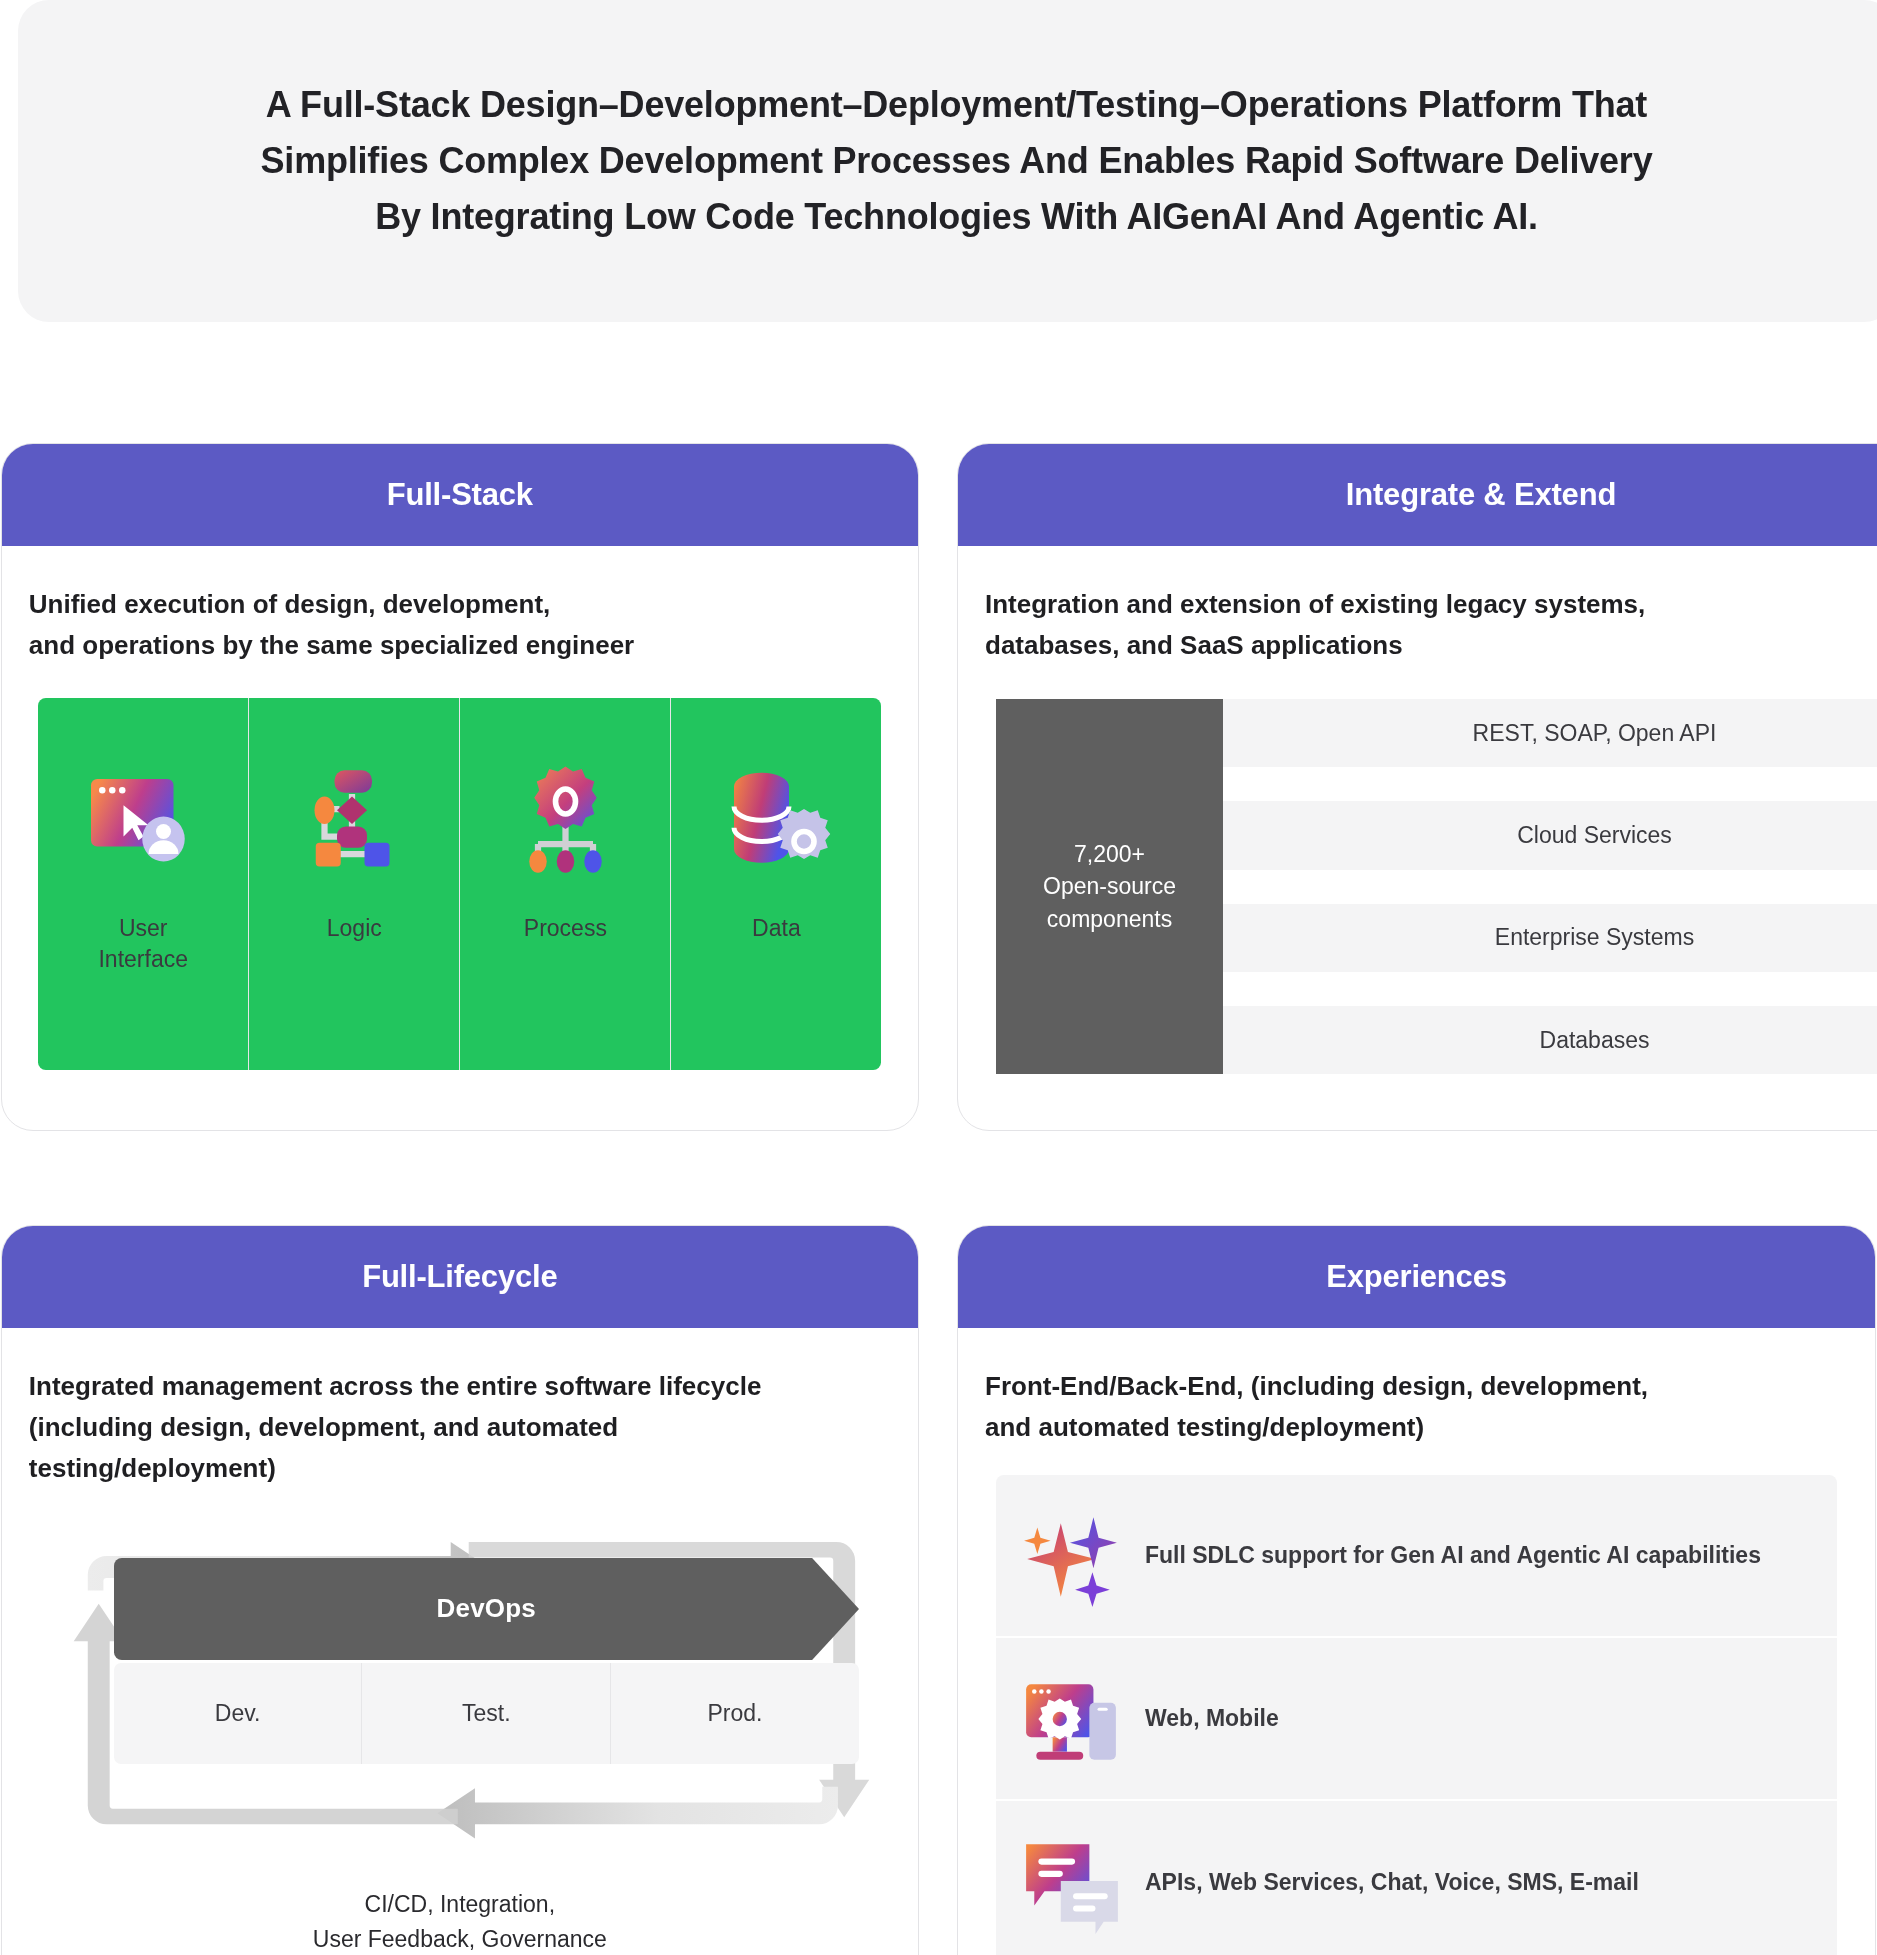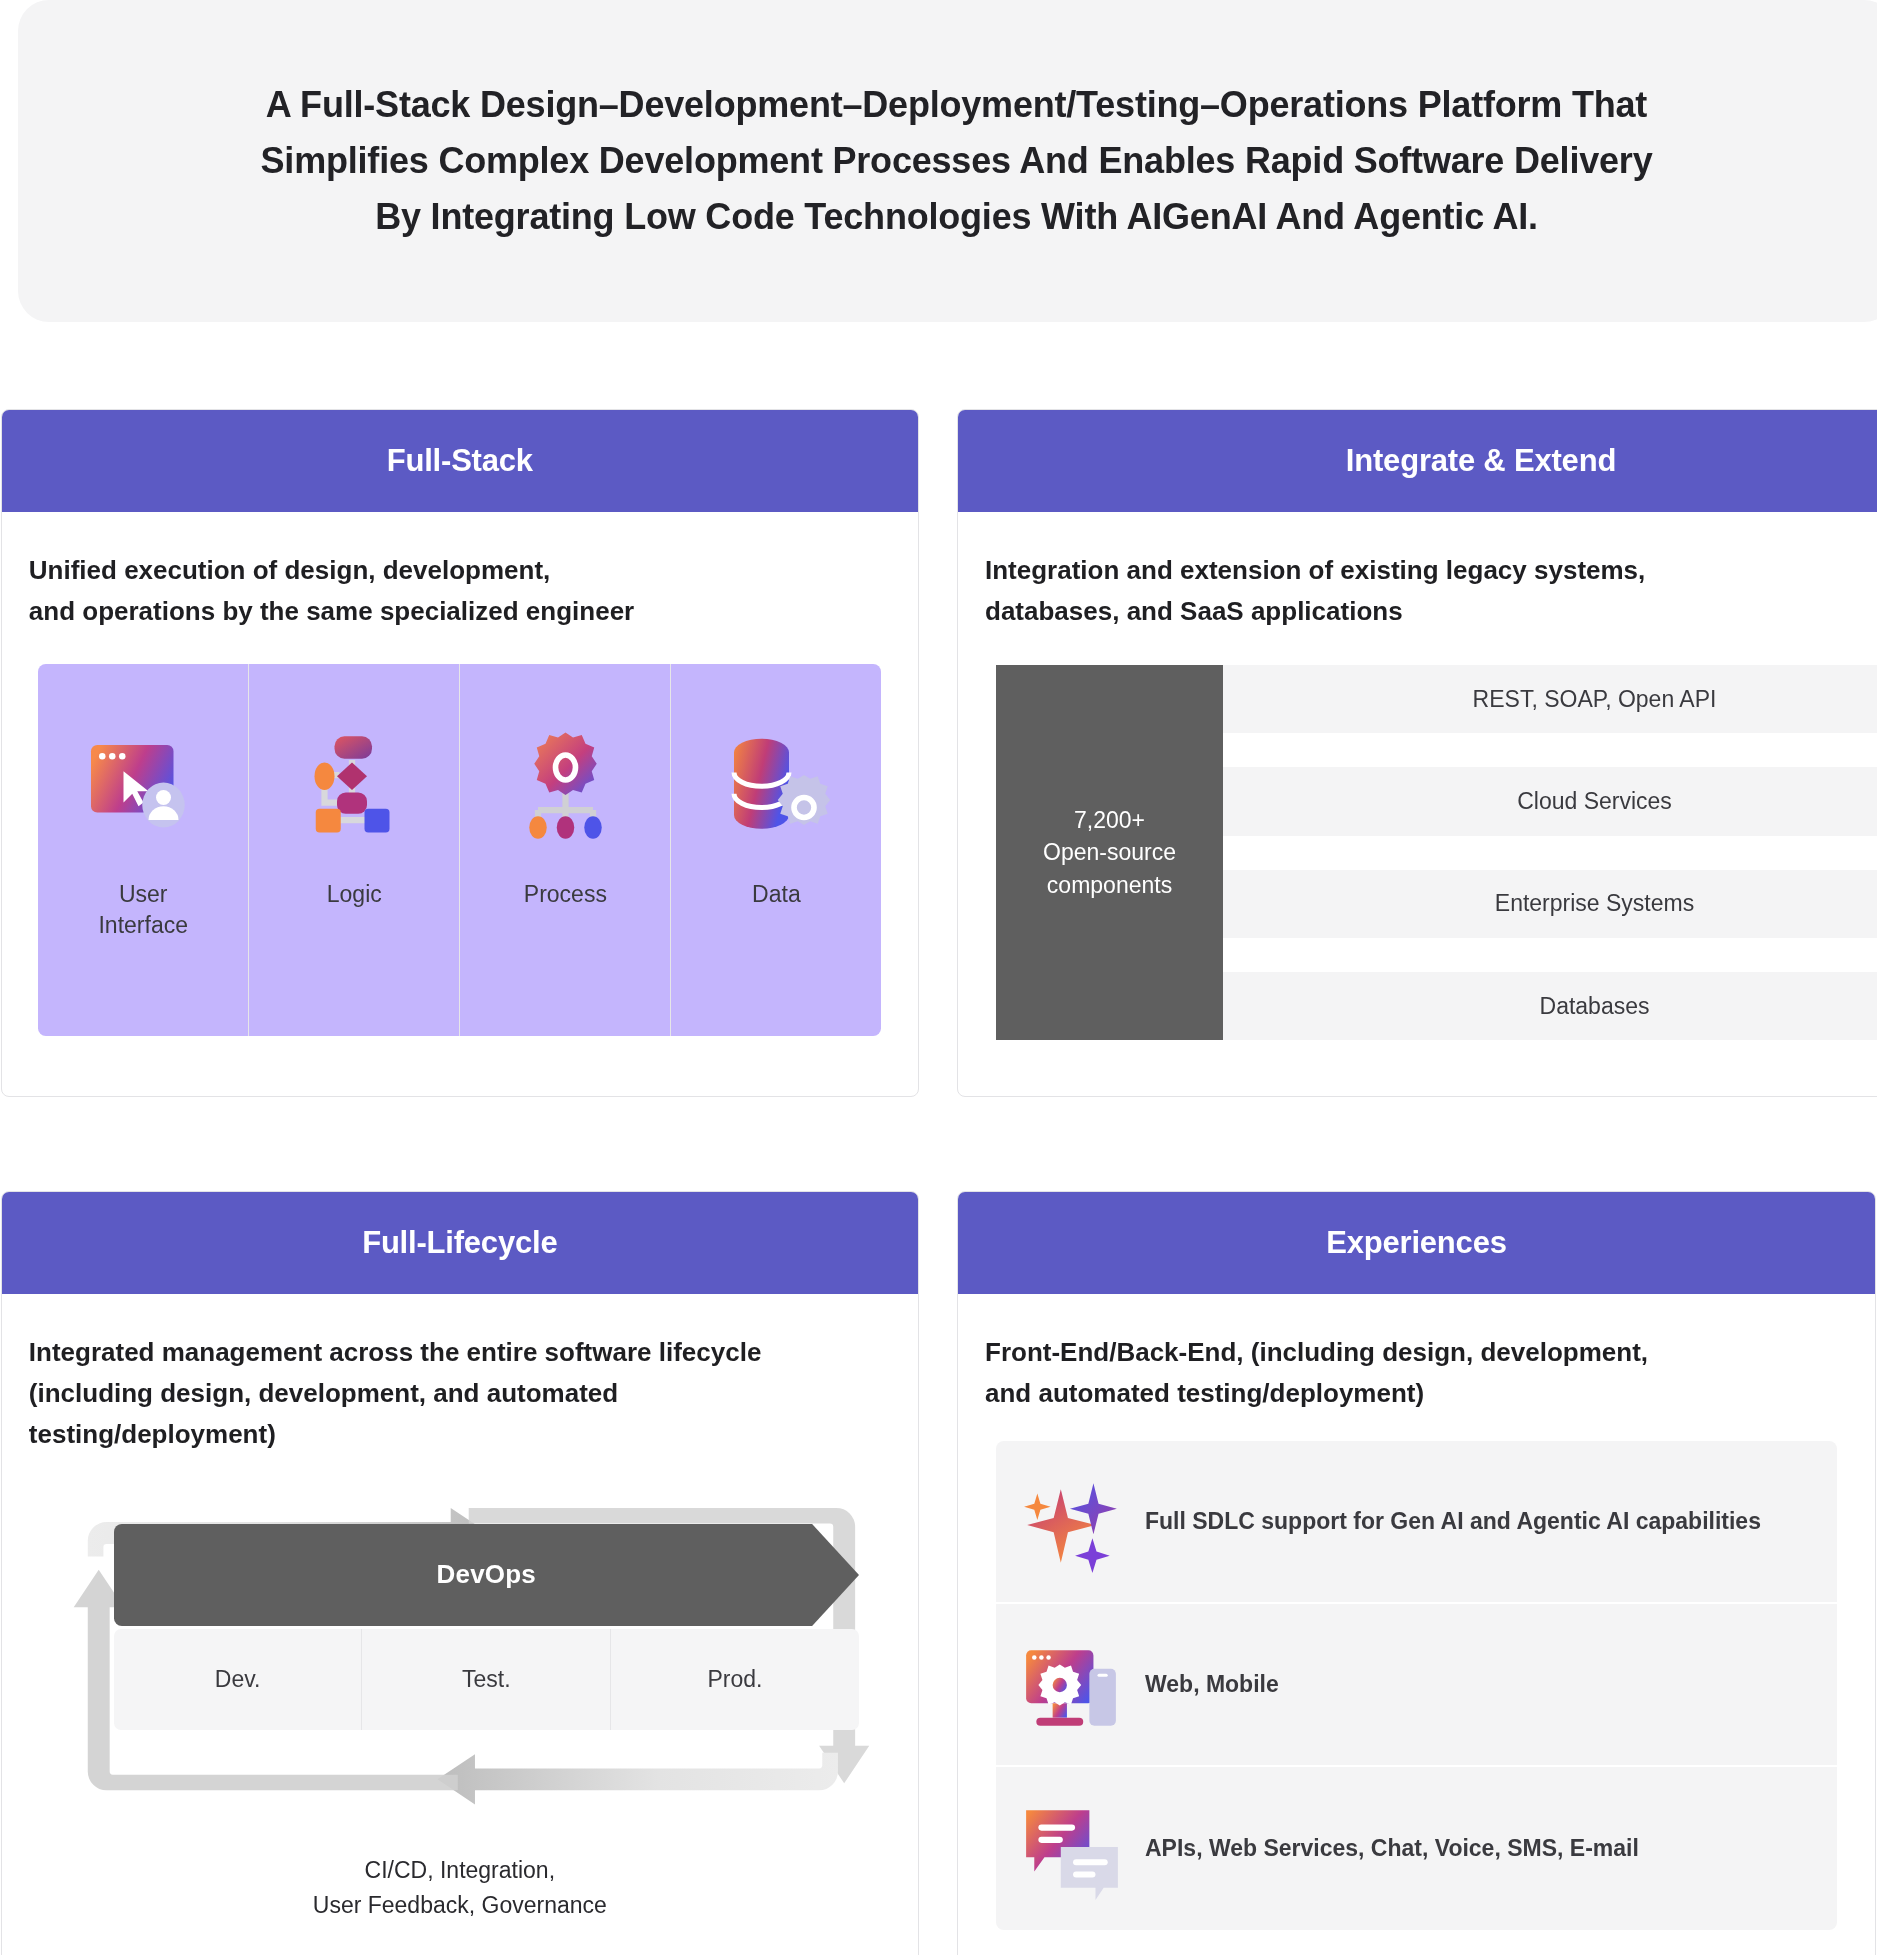--- a/index.html
+++ b/index.html
@@ -29,22 +29,23 @@
     letter-spacing: -0.2px;
   }
   .banner-text .ln { display: block; }
 
   
   .cards { position: absolute; left: 0; top: 409px; width: 1877px; }
   .card {
     position: absolute;
     background: #ffffff;
     border: 1.6px solid #e3e3e6;
-    border-radius: 8px;
+    border-radius: 32px;
     overflow: hidden;
+    margin-top: 34px;
   }
   .card.c1 { left: 0.8px;    top: 0;      width: 918px; height: 688px; }
   .card.c2 { left: 957px; top: 0;      width: 1048px; height: 688px; }
   .card.c3 { left: 0.8px;    top: 782px; width: 918px; height: 817px; }
   .card.c4 { left: 957px; top: 782px; width: 919px; height: 817px; }
 
   .card-head {
     height: 102px;
     background: #5c5ac4;
     display: flex; align-items: center; justify-content: center;
@@ -63,21 +64,21 @@
     font-weight: 700;
     line-height: 1.58;
     padding-top: 38px;
   }
   .card-desc .ln { display: block; }
 
   
   .pillar-strip {
     display: flex;
     margin: 32px 9.4px 0 9.4px;
-    background: #c4b5fd;
+    background: #22c55e;
     border-radius: 7.8px;
     overflow: hidden;
     height: 372px;
   }
   .pillar {
     flex: 1 1 0;
     display: flex; flex-direction: column;
     align-items: center; justify-content: flex-start;
     padding-top: 59px;
     border-right: 1.2px solid #e6e6e8;

